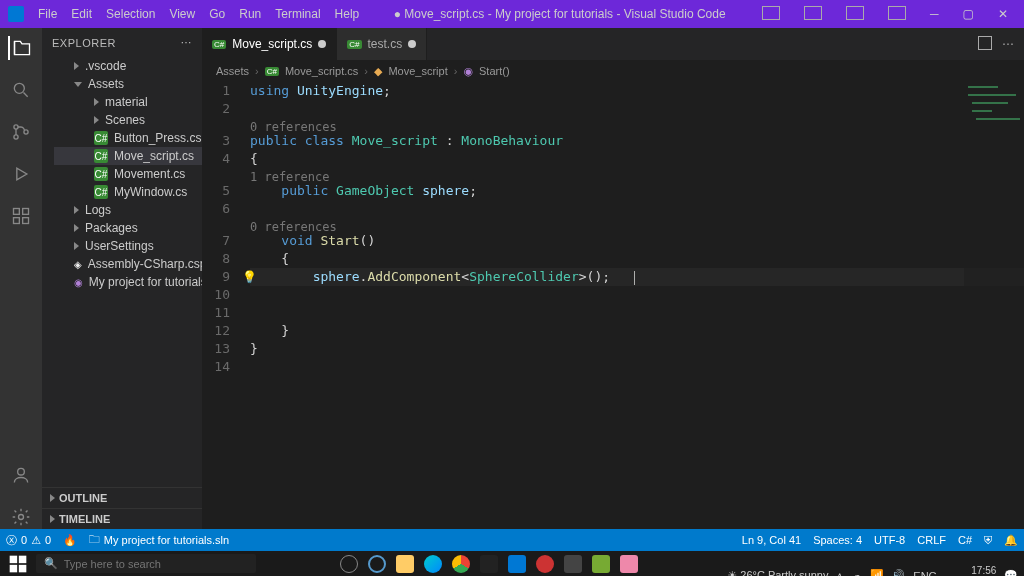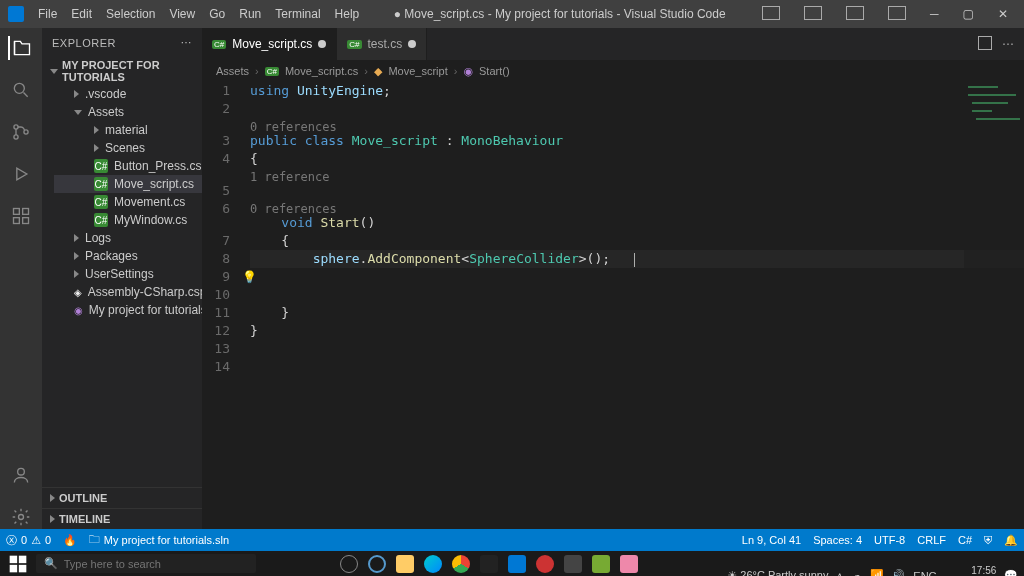--- a/index.html
+++ b/index.html
@@ -1,17 +1,17 @@
 <!DOCTYPE html>
 <html><head>
 <meta charset="utf-8">
 <style>
 * { box-sizing: border-box; margin: 0; padding: 0; }
 body { font-family: "Segoe UI", sans-serif; font-size: 12px; background: #1e1e1e; color: #ccc; overflow: hidden; width: 1024px; height: 576px; }
-.titlebar { height: 28px; background: #404040; display: flex; align-items: center; padding: 0 8px; color: #ccc; font-size: 12px; }
+.titlebar { height: 28px; background: #6d28d9; display: flex; align-items: center; padding: 0 8px; color: #ccc; font-size: 12px; }
 .titlebar .vscode-icon { width: 16px; height: 16px; background: #0078d4; border-radius: 2px; margin-right: 8px; }
 .titlebar .menus { display: flex; gap: 2px; }
 .titlebar .menus span { padding: 4px 6px; cursor: pointer; }
 .titlebar .title { flex: 1; text-align: center; white-space: nowrap; overflow: hidden; }
 .titlebar .winctl { display: flex; gap: 8px; align-items: center; }
 .titlebar .winctl span { padding: 0 8px; cursor: pointer; }
 .layout-icon { width: 14px; height: 14px; border: 1px solid #aaa; display: inline-block; }
 .main { display: flex; height: 501px; }
 .activitybar { width: 42px; background: #333; display: flex; flex-direction: column; align-items: center; padding-top: 8px; gap: 18px; }
 .activitybar .ai { width: 24px; height: 24px; color: #888; display: flex; align-items: center; justify-content: center; cursor: pointer; }
@@ -141,24 +141,20 @@
           <path d="M12 2v3M12 19v3M4.2 4.2l2.1 2.1M17.7 17.7l2.1 2.1M2 12h3M19 12h3M4.2 19.8l2.1-2.1M17.7 6.3l2.1-2.1"></path>
         </svg>
       </div>
   </div>
 
   <div class="sidebar">
     <div class="hdr">
       <span>EXPLORER</span>
       <span>⋯</span>
     </div>
-    <div class="sect">
-        <span class="chev down"></span>
-        <span>MY PROJECT FOR TUTORIALS</span>
-      </div>
     <div class="tree" id="tree">
         <div class="node">
           <span class="chev right"></span>
           <span>.vscode</span>
         </div>
         <div class="node">
           <span class="chev down"></span>
           <span>Assets</span>
         </div>
         <div class="node depth3">
@@ -266,20 +262,21 @@
           <div>13</div>
           <div>14</div>
         </div>
       <div class="codebody">
         <div class="ln"><span class="k">using</span><span class="id"> UnityEngine</span><span class="p">;</span></div>
         <div class="ln"></div>
         <div class="ref">    <span>0 references</span></div>
         <div class="ln"><span class="k">public class </span><span class="cls">Move_script</span><span class="p"> : </span><span class="cls">MonoBehaviour</span></div>
         <div class="ln"><span class="p">{</span></div>
         <div class="ref">        <span>1 reference</span></div>
+        <div class="ln">    <span class="k">public </span><span class="cls">GameObject</span><span class="id"> sphere</span><span class="p">;</span></div>
         <div class="ln"></div>
         <div class="ref">    <span>0 references</span></div>
         <div class="ln">    <span class="k">void </span><span class="fn">Start</span><span class="p">()</span></div>
         <div class="ln">    <span class="p">{</span></div>
         <div class="ln lineHL">        <span class="id">sphere</span><span class="p">.</span><span class="fn">AddComponent</span><span class="p">&lt;</span><span class="cls">SphereCollider</span><span class="p">&gt;();</span>   <span style="border-left:1px solid #aeafad; display:inline-block; height:14px; vertical-align:middle;"></span></div>
         <div class="ln"></div>
         <div class="ln"></div>
         <div class="ln">    <span class="p">}</span></div>
         <div class="ln"><span class="p">}</span></div>
         <div class="ln"></div>

